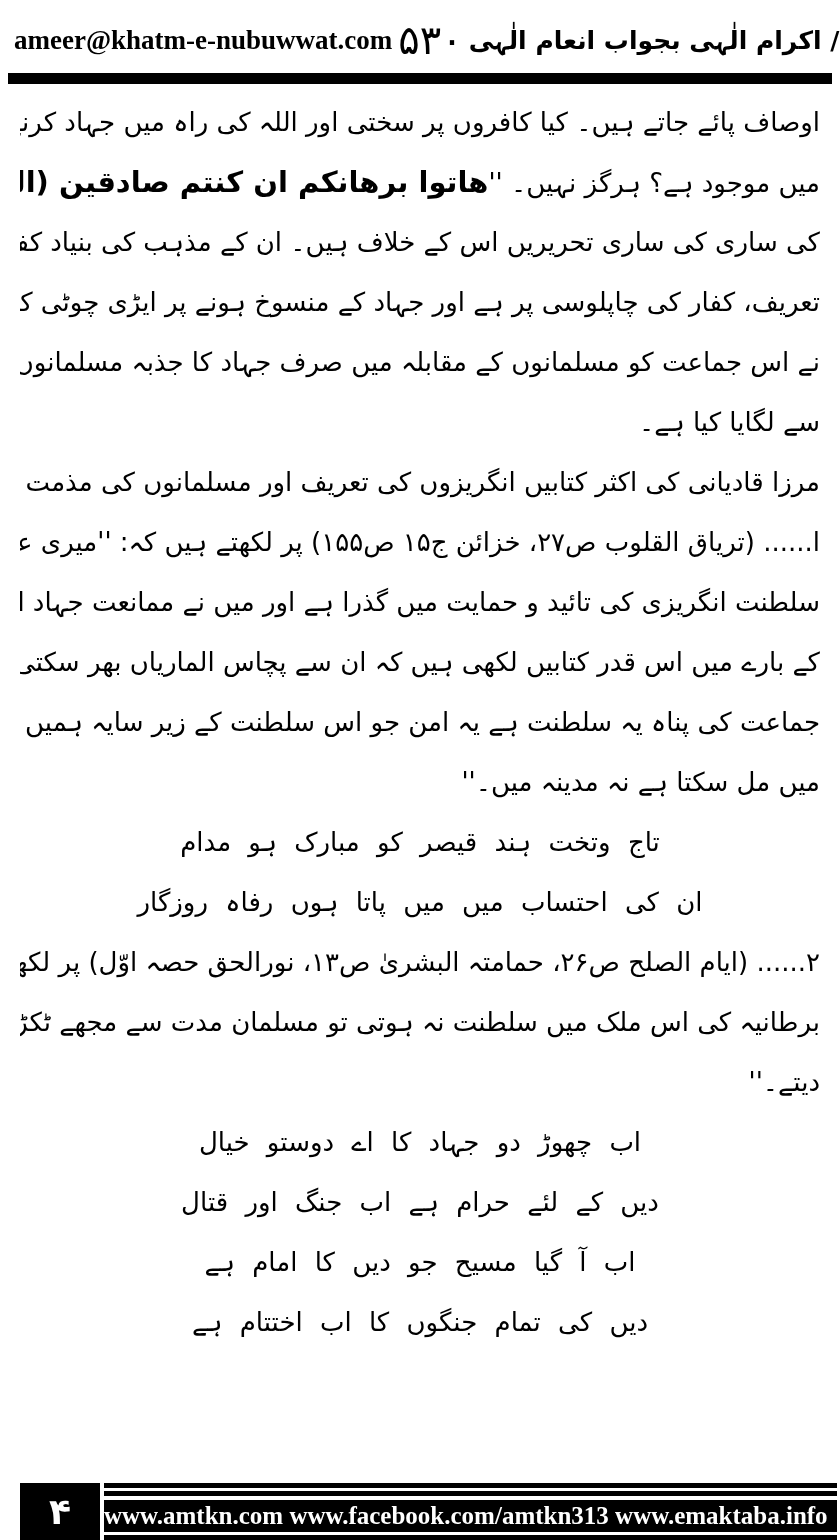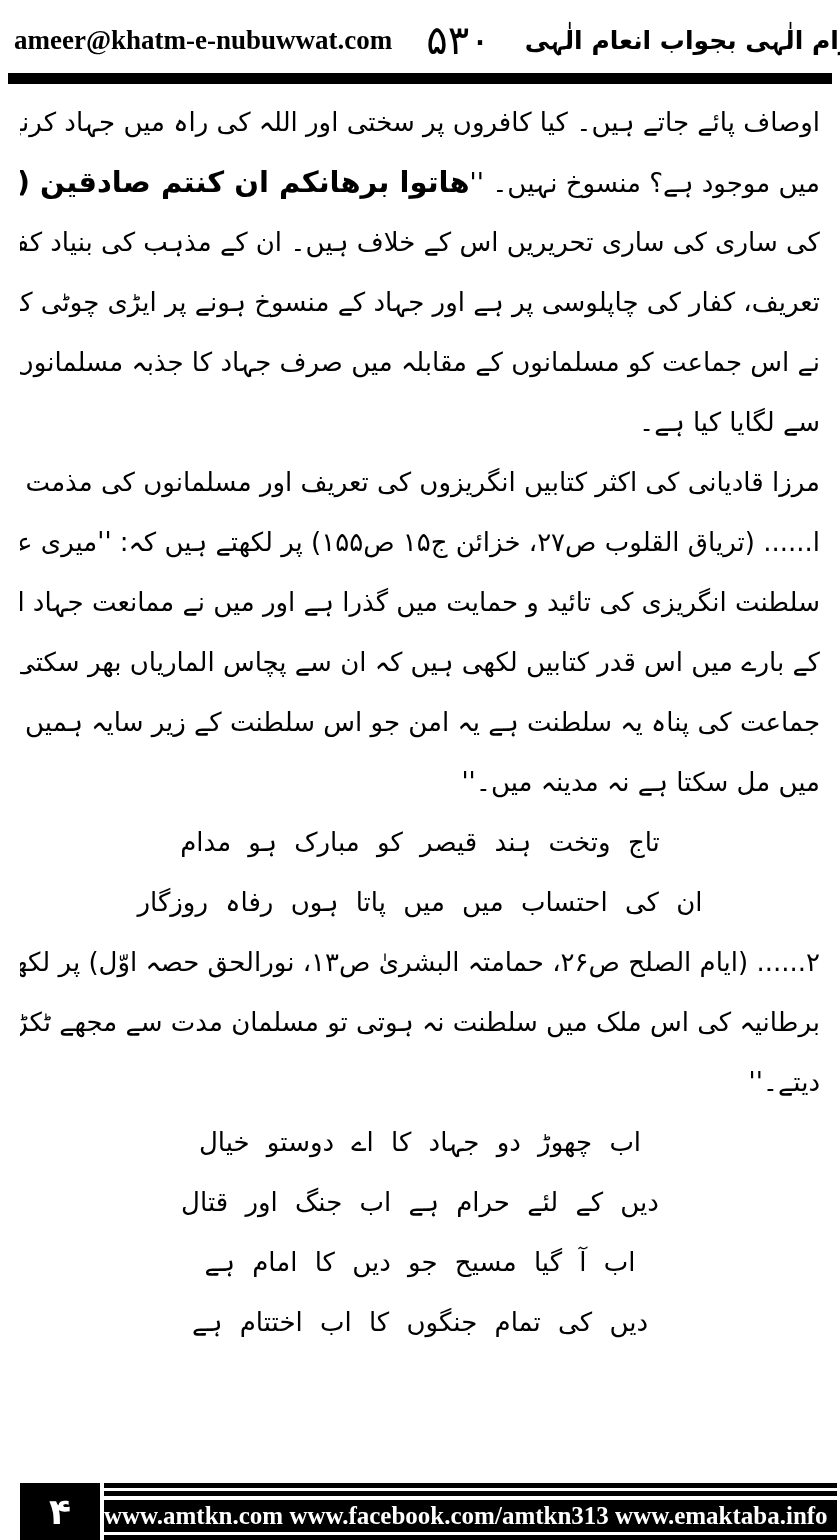--- a/index.html
+++ b/index.html
@@ -4,21 +4,21 @@
 <style>
   html,body{margin:0;padding:0;background:#777;}
   .page{
     width:840px;height:1540px;position:relative;background:#ffffff;
     overflow:hidden;font-family:"DejaVu Sans",sans-serif;color:#000;
     margin:0 auto;
   }
   
   .hdr{
     display:flex;align-items:center;justify-content:space-between;
-    padding:16px 14px 0 14px;height:48px;gap:28px;
+    padding:16px 14px 0 14px;height:48px;
   }
   .hdr-email{
     font-family:"Liberation Serif","DejaVu Serif",serif;
     font-weight:bold;font-size:27px;letter-spacing:0px;white-space:nowrap;
     direction:ltr;
   }
   .hdr-num{
     font-weight:normal;font-size:40px;direction:rtl;white-space:nowrap;
     padding:0 6px;
   }
@@ -71,21 +71,21 @@
   <div class="hdr">
     <div class="hdr-email">ameer@khatm-e-nubuwwat.com</div>
     <div class="hdr-num">۵۳۰</div>
     <div class="hdr-title">احتساب جلد۴۰ / اکرام الٰہی بجواب انعام الٰہی</div>
   </div>
 
   <div class="hdr-rule"></div>
 
   <div class="body-text" id="body-lines">
       <div class="bline justify"><span>اوصاف پائے جاتے ہیں۔ کیا کافروں پر سختی اور اللہ کی راہ میں جہاد کرنے کا کوئی تصور احمدیوں</span></div>
-      <div class="bline justify"><span>میں موجود ہے؟ منسوخ نہیں۔ ''</span><span class="naskh">ھاتوا برھانکم ان کنتم صادقین (البقرہ:۱۱۷)</span></div>
+      <div class="bline justify"><span>میں موجود ہے؟ ہرگز نہیں۔ ''</span><span class="naskh">ھاتوا برھانکم ان کنتم صادقین (البقرہ:۱۱۷)</span></div>
       <div class="bline justify"><span>کی ساری کی ساری تحریریں اس کے خلاف ہیں۔ ان کے مذہب کی بنیاد کفار سے دوستی، کفار کی</span></div>
       <div class="bline justify"><span>تعریف، کفار کی چاپلوسی پر ہے اور جہاد کے منسوخ ہونے پر ایڑی چوٹی کا زور لگایا گیا ہے۔ انگریز</span></div>
       <div class="bline justify"><span>نے اس جماعت کو مسلمانوں کے مقابلہ میں صرف جہاد کا جذبہ مسلمانوں سے فنا کرانے کی غرض</span></div>
       <div class="bline right"><span>سے لگایا کیا ہے۔</span></div>
       <div class="bline justify"><span>مرزا قادیانی کی اکثر کتابیں انگریزوں کی تعریف اور مسلمانوں کی مذمت سے پر ہیں۔</span></div>
       <div class="bline justify"><span>ا...... (تریاق القلوب ص۲۷، خزائن ج۱۵ ص۱۵۵) پر لکھتے ہیں کہ: ''میری عمر کا اکثر حصہ اس</span></div>
       <div class="bline justify"><span>سلطنت انگریزی کی تائید و حمایت میں گذرا ہے اور میں نے ممانعت جہاد اور انگریزی اطاعت</span></div>
       <div class="bline justify"><span>کے بارے میں اس قدر کتابیں لکھی ہیں کہ ان سے پچاس الماریاں بھر سکتی ہیں۔ پھر میری اور میری</span></div>
       <div class="bline justify"><span>جماعت کی پناہ یہ سلطنت ہے یہ امن جو اس سلطنت کے زیر سایہ ہمیں حاصل ہے۔ یہ امن نہ مکہ</span></div>
       <div class="bline right"><span>میں مل سکتا ہے نہ مدینہ میں۔''</span></div>

